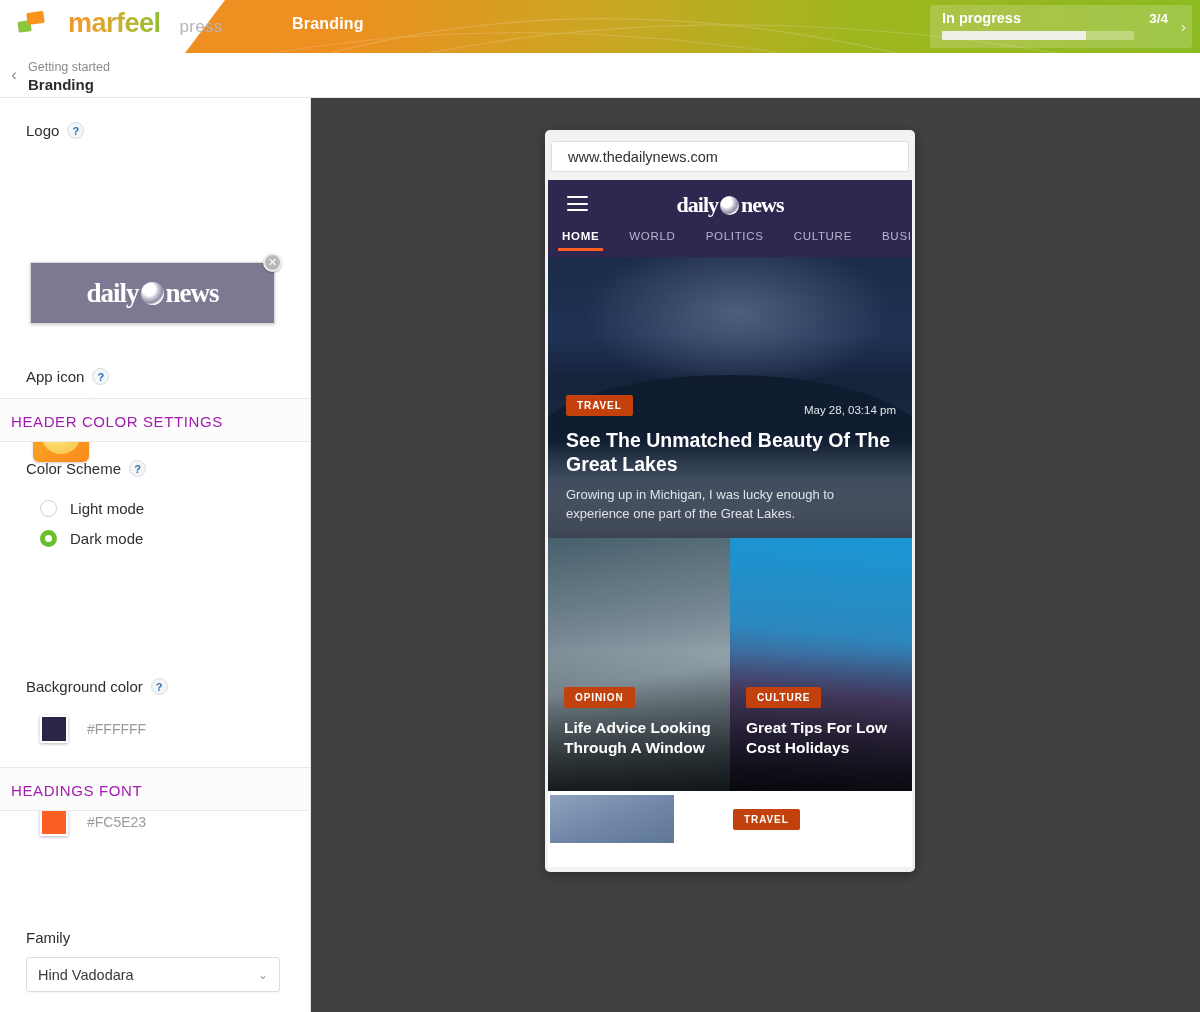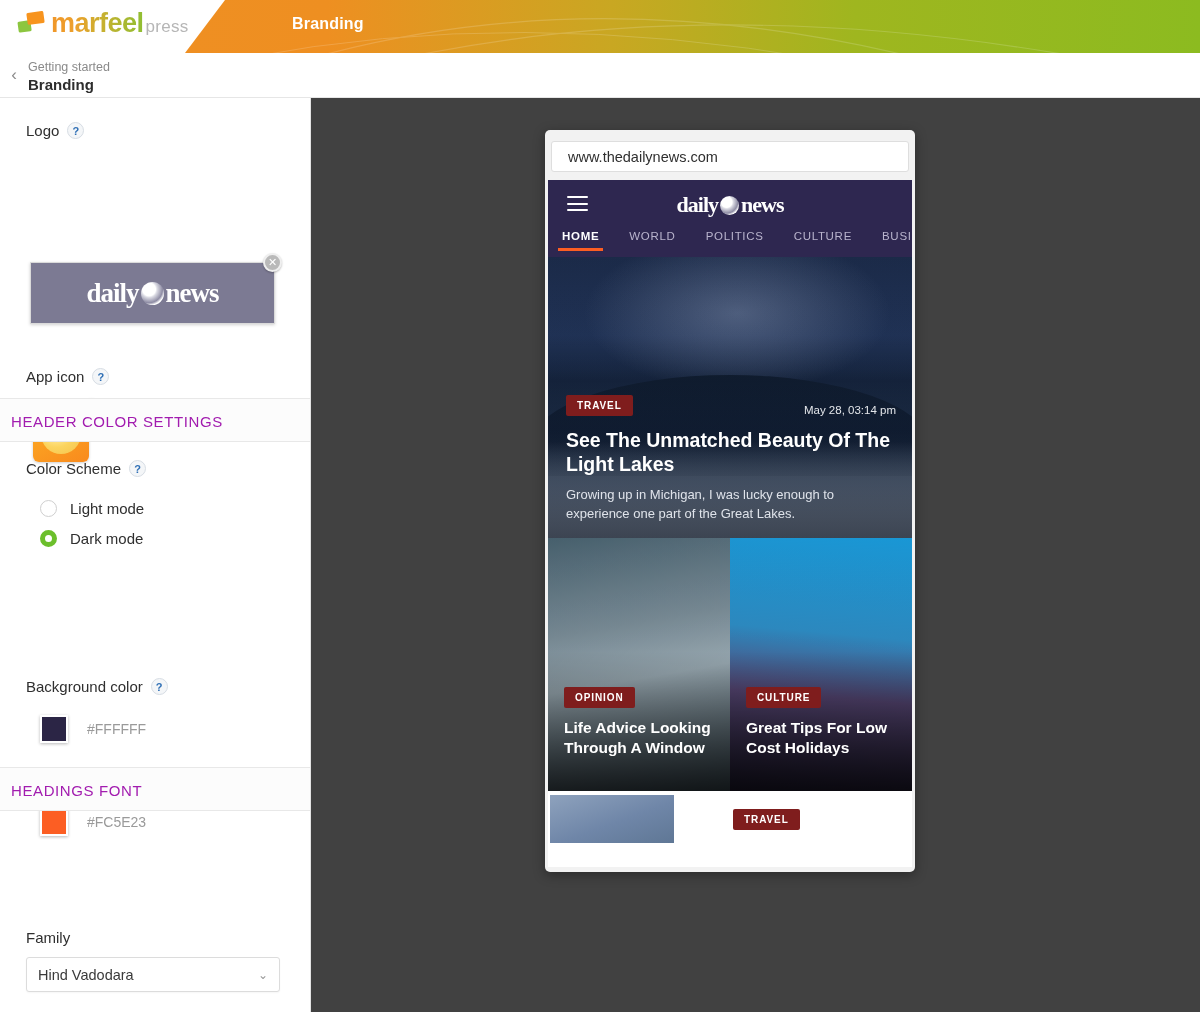--- a/index.html
+++ b/index.html
@@ -15,21 +15,21 @@
   .topbar-banner {
     position: absolute; top: 0; left: 185px; width: 1015px; height: 53px;
     background: linear-gradient(90deg, #ef8f22 0%, #ee8f21 14%, #c9a722 42%, #9fb61f 66%, #8cbb20 100%);
     clip-path: polygon(40px 0, 100% 0, 100% 100%, 0 100%);
   }
   .banner-arcs { position: absolute; inset: 0; opacity: .16; }
   .banner-title {
     position: absolute; left: 292px; top: 15px; z-index: 3;
     color: #fff; font-size: 16px; font-weight: bold; letter-spacing: .2px;
   }
-  .brand { position: absolute; left: 17px; top: 9px; display: flex; align-items: center; gap: 2px; z-index: 5; justify-content: flex-end; }
+  .brand { position: absolute; left: 17px; top: 9px; display: flex; align-items: center; gap: 19px; z-index: 5; justify-content: flex-end; }
   .brand-mark { width: 32px; height: 28px; position: relative; }
   .brand-text { font-size: 27px; font-weight: bold; letter-spacing: -.5px;
     background: linear-gradient(90deg,#f0972a 0%, #eda02c 25%, #c8b02f 55%, #8fbf33 100%);
     -webkit-background-clip: text; background-clip: text; color: transparent; line-height: 1; }
   .brand-press { font-size: 17px; color: #b6b6b6; letter-spacing: .3px; padding-top: 7px; }
 
   .progress-chip {
     position: absolute; right: 8px; top: 5px; width: 262px; height: 43px;
     background: rgba(255,255,255,.18); border-radius: 3px; z-index: 4;
     padding: 5px 10px 0 12px;
@@ -140,21 +140,21 @@
       radial-gradient(ellipse 60% 40% at 52% 20%, rgba(150,165,195,.45) 0%, rgba(30,45,75,0) 70%),
       linear-gradient(180deg, #1d2d4d 0%, #22355a 28%, #16253f 44%, #20334f 60%, #4d5f79 80%, #8d9bb0 100%);
   }
   .hero-ridge { position: absolute; left: -5%; top: 42%; width: 110%; height: 36%;
     background: linear-gradient(180deg,#101d30 0%, #13223a 55%, rgba(22,38,62,.3) 100%);
     border-radius: 50% 50% 0 0 / 70% 70% 0 0; }
   .hero-fog { position: absolute; left: 0; bottom: 0; width: 100%; height: 34%;
     background: linear-gradient(180deg, rgba(190,205,225,0) 0%, rgba(170,190,215,.55) 45%, rgba(205,218,234,.85) 100%); }
   .hero-shade { position: absolute; inset: 0; background: linear-gradient(180deg, rgba(10,18,32,.1) 40%, rgba(8,14,26,.72) 100%); }
   .hero-body { position: absolute; left: 18px; right: 16px; bottom: 14px; }
-  .badge { display: inline-block; background: #7f1d1d; color: #fff; font-size: 10px; font-weight: bold;
+  .badge { display: inline-block; background: #c2410c; color: #fff; font-size: 10px; font-weight: bold;
     letter-spacing: .9px; padding: 5px 11px; border-radius: 2px; }
   .hero-meta { position: absolute; right: 0; bottom: 0; font-size: 11.5px; color: #e3e6ea; }
   .hero-row { position: relative; display: flex; align-items: flex-end; justify-content: space-between; }
   .hero-title { color: #fff; font-size: 19.5px; font-weight: bold; line-height: 1.24; margin-top: 12px; }
   .hero-excerpt { color: #dfe3ea; font-size: 13px; line-height: 1.45; margin-top: 10px; }
 
   .cards { display: flex; height: 253px; }
   .card { position: relative; width: 50%; overflow: hidden; }
   .card.left { background: linear-gradient(170deg,#4a6472 0%, #7b8e99 35%, #9fb0b9 55%, #44555f 100%); }
   .card.right { background: linear-gradient(185deg,#1a9fe0 0%, #2e8fc8 38%, #5b4a7a 62%, #241f38 100%); }
@@ -185,20 +185,30 @@
       <span class="brand-mark">
         <svg width="32" height="28" viewBox="0 0 32 28">
           <rect x="1" y="12" width="13" height="11" rx="1.5" fill="#8cc63f" transform="rotate(-8 7 17)"></rect>
           <rect x="10" y="3" width="17" height="12" rx="1.5" fill="#f7941e" transform="rotate(-8 18 9)"></rect>
         </svg>
       </span>
       <span class="brand-text">marfeel</span>
       <span class="brand-press">press</span>
     </div>
 
+    <div class="progress-chip">
+      <div class="progress-top">
+        <span class="progress-label">In progress</span>
+        <span class="progress-count">3/4</span>
+      </div>
+      <div class="progress-track">
+        <div class="progress-fill" id="progressFill" style="width: 75%;"></div>
+      </div>
+      <span class="chip-chevron">›</span>
+    </div>
   </div>
 
   <div class="crumbbar">
     <div class="crumb-back">‹</div>
     <div class="crumb-parent">Getting started</div>
     <div class="crumb-current">Branding</div>
   </div>
 
   <div class="sidebar">
 
@@ -305,21 +315,21 @@
         <div class="hero">
           <div class="hero-img"></div>
           <div class="hero-ridge"></div>
           <div class="hero-fog"></div>
           <div class="hero-shade"></div>
           <div class="hero-body">
             <div class="hero-row">
               <span class="badge">TRAVEL</span>
               <span class="hero-meta">May 28, 03:14 pm</span>
             </div>
-            <div class="hero-title">See The Unmatched Beauty Of The Light Lakes</div>
+            <div class="hero-title">See The Unmatched Beauty Of The Great Lakes</div>
             <div class="hero-excerpt">Growing up in Michigan, I was lucky enough to experience one part of the Great Lakes.</div>
           </div>
         </div>
 
         <div class="cards">
           <div class="card left">
             <div class="card-shade"></div>
             <div class="card-body">
               <span class="badge">OPINION</span>
               <div class="card-title">Life Advice Looking Through A Window</div>

